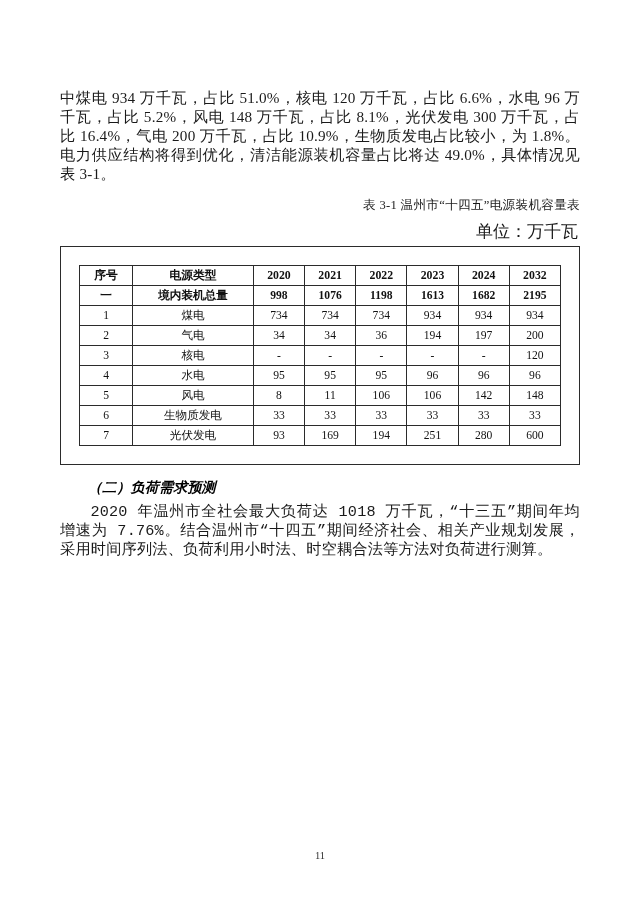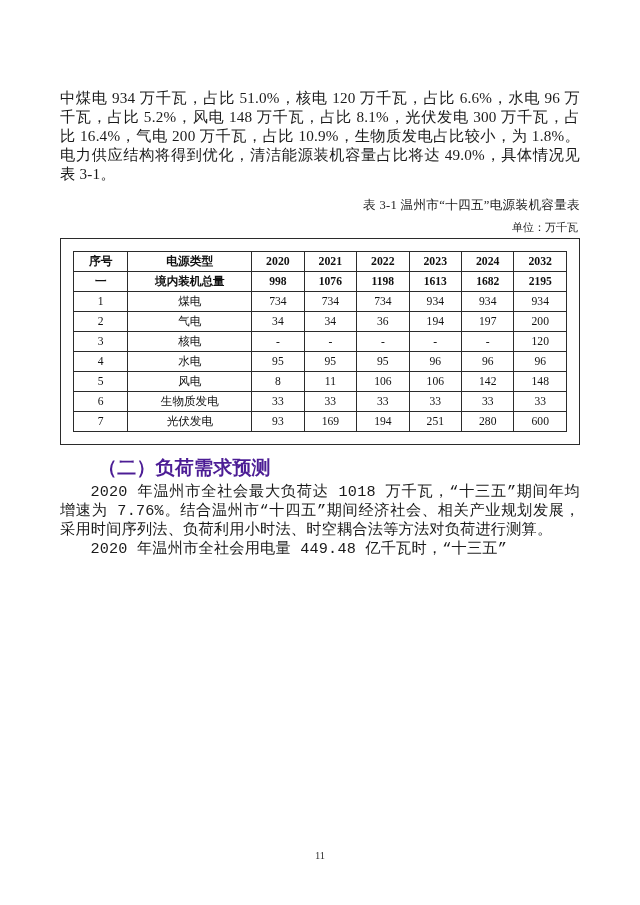--- a/index.html
+++ b/index.html
@@ -37,21 +37,21 @@
   .table-caption {
     text-align: right;
     font-size: 12.6px;
     color: #1a1a1a;
     margin-top: 14px;
     margin-bottom: 6px;
     letter-spacing: 0.3px;
   }
   .unit-line {
     text-align: right;
-    font-size: 11px;
+    font-size: 17px;
     color: #1a1a1a;
     margin-bottom: 3px;
     padding-right: 2px;
   }
   table.data {
     border-collapse: collapse;
     width: 100%;
     font-size: 11.6px;
     color: #111;
     table-layout: fixed;
@@ -70,30 +70,31 @@
     font-size: 11.8px;
   }
   table.data tr.total td {
     font-weight: bold;
   }
   table.data col.c0 { width: 11%; }
   table.data col.c1 { width: 25%; }
   table.data col.cy { width: 10.6%; }
   .outer-border {
     border: 1px solid #2b2b2b;
-    padding: 12px;
+    padding: 18px;
   }
   .section-head {
-    font-size: 19px;
+    font-size: 14px;
     font-weight: bold;
     line-height: 30px;
     margin: 8px 0 0 0;
     text-indent: 2em;
-    color: #4c1d95;
+    color: #000000;
     letter-spacing: 0.2px;
+    font-style: italic;
   }
   .page-number {
     position: absolute;
     bottom: 44px;
     left: 0;
     width: 640px;
     text-align: center;
     font-size: 10.5px;
     color: #333;
     font-family: "Liberation Serif", serif;
@@ -215,16 +216,15 @@
           <td>280</td>
           <td>600</td>
         </tr>
       </tbody>
     </table>
   </div>
 
   <h2 class="section-head">（二）负荷需求预测</h2>
   <p class="para indent">2020 年温州市全社会最大负荷达 1018 万千瓦，“十三五”期间年均增速为 7.76%。结合温州市“十四五”期间经济社会、相关产业规划发展，采用时间序列法、负荷利用小时法、时空耦合法等方法对负荷进行测算。</p>
 
-  <p class="para indent">2020 年温州市全社会用电量 449.48 亿千瓦时，“十三五”</p>
 
   <div class="page-number">11</div>
 </div>
 
 </body></html>

